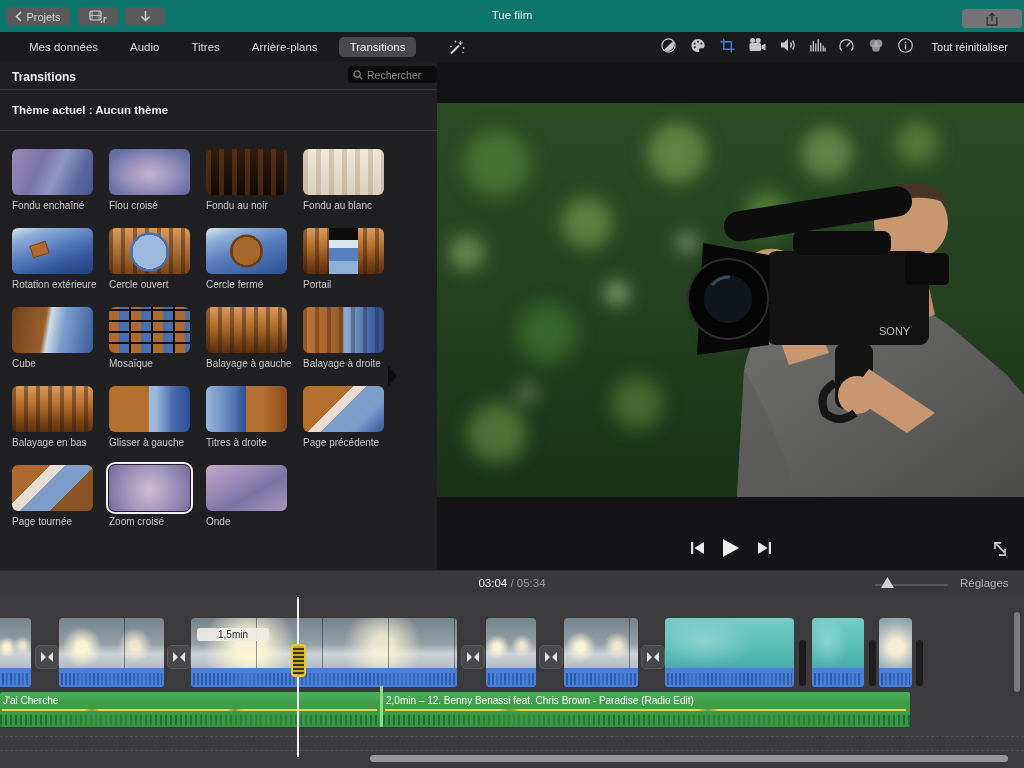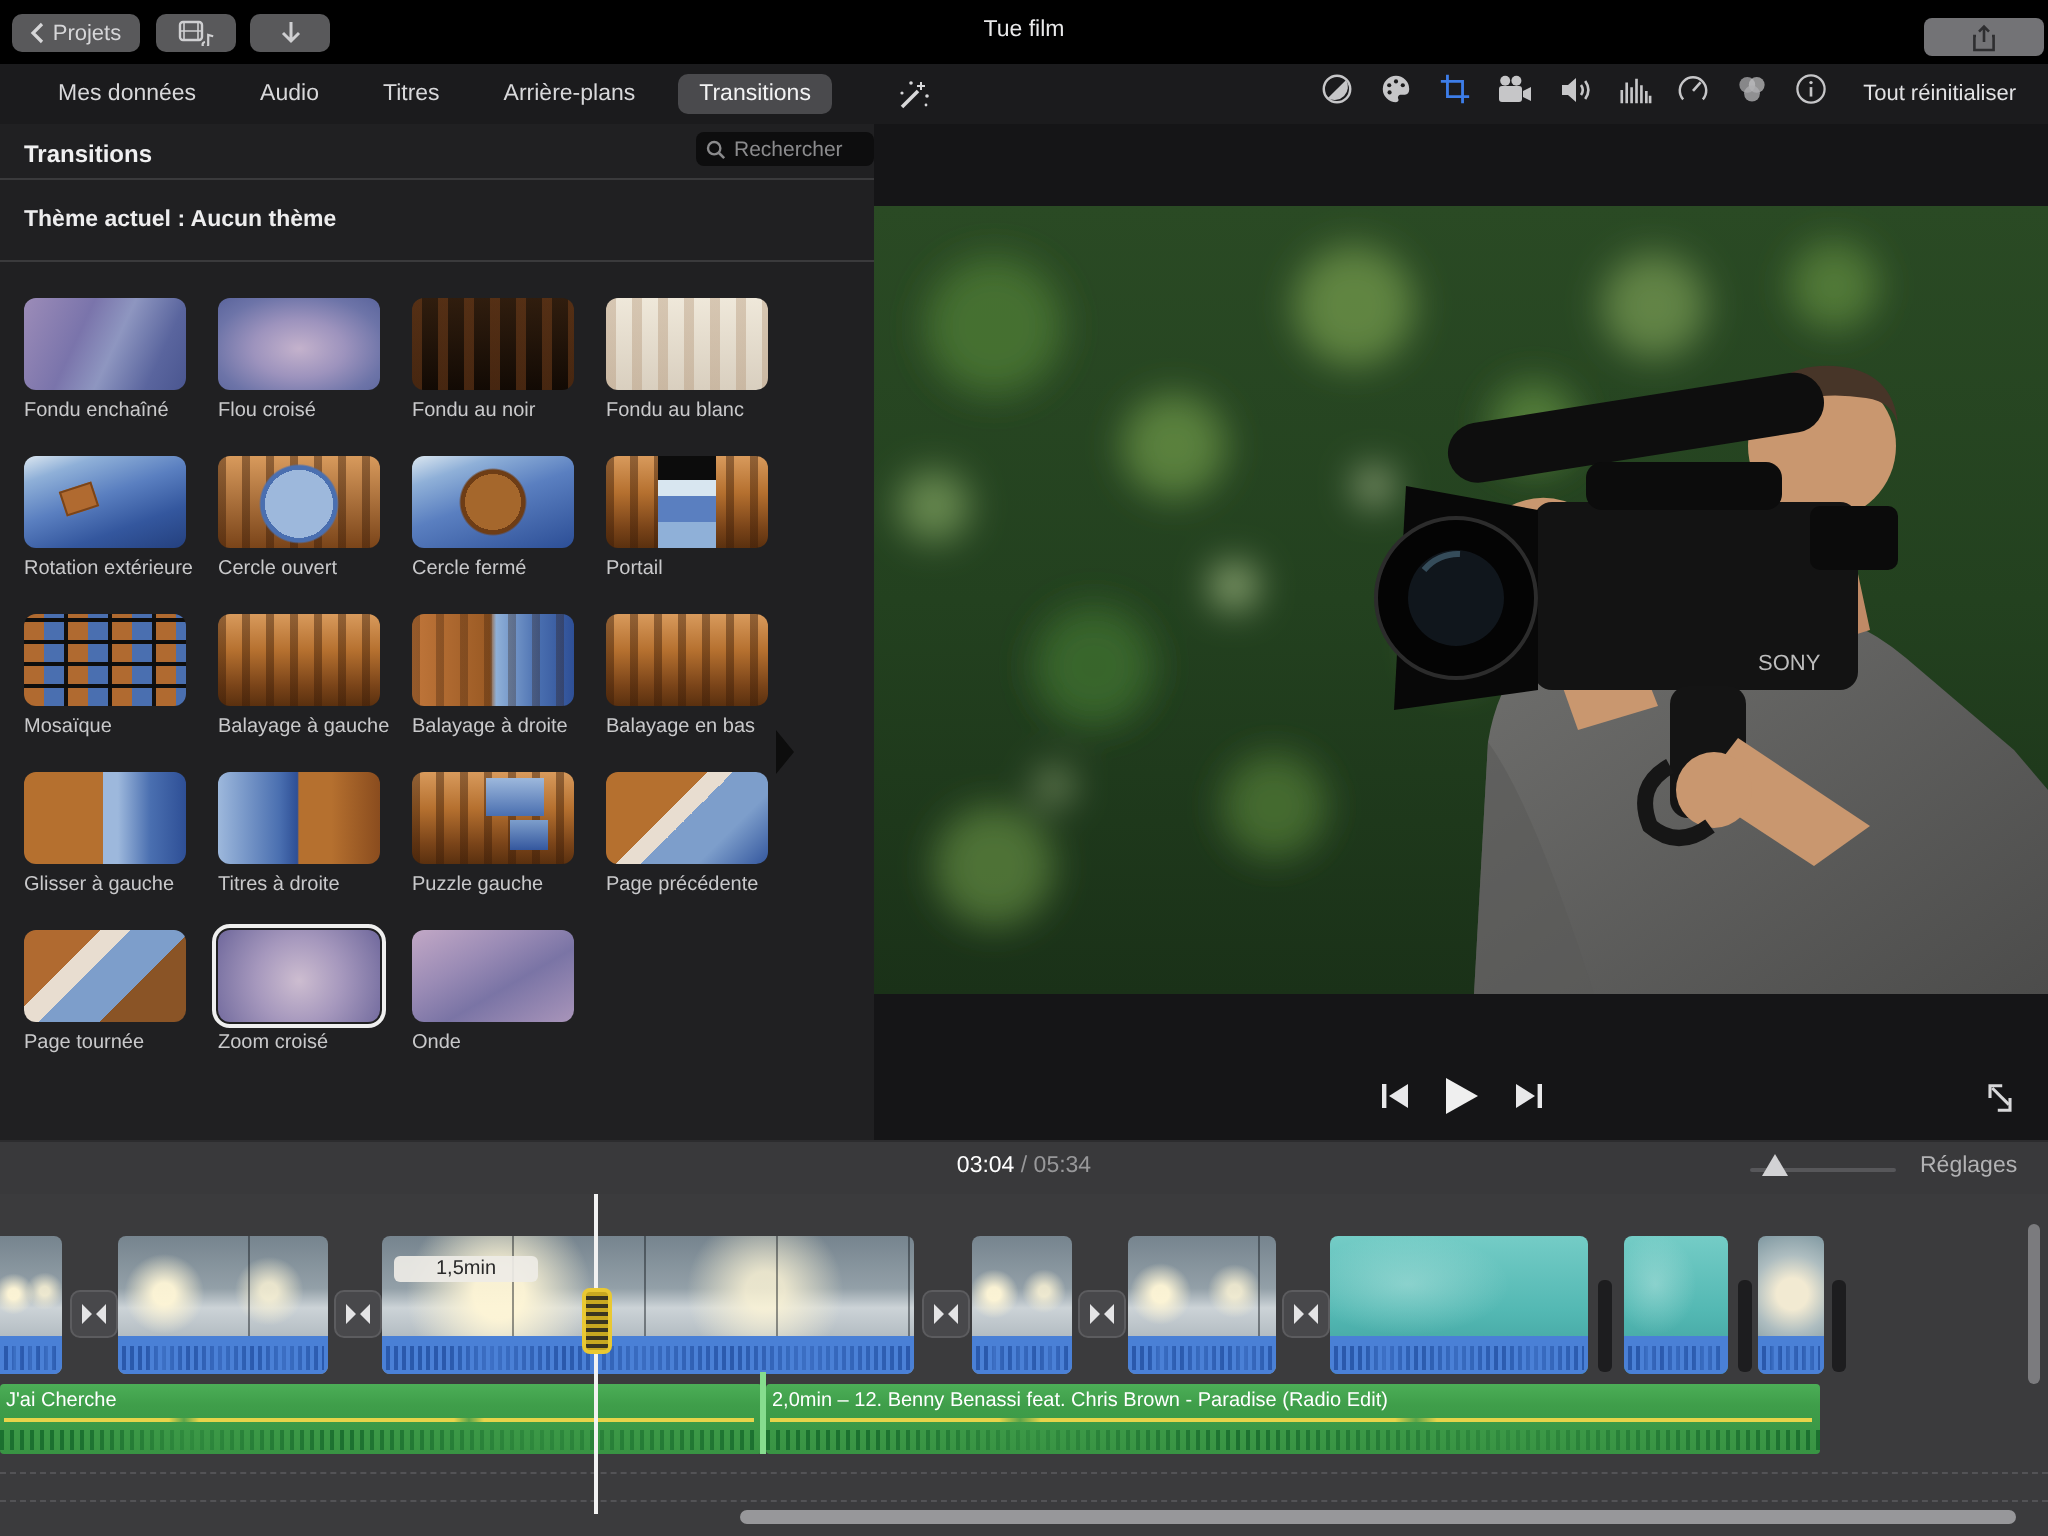--- a/index.html
+++ b/index.html
@@ -2,21 +2,21 @@
 <html><head>
 <meta charset="utf-8">
 <style>
   html,body{margin:0;padding:0;background:#000;}
   #app{position:relative;width:1024px;height:768px;overflow:hidden;
        font-family:"Liberation Sans","DejaVu Sans",sans-serif;background:#3b3b3d;
        -webkit-font-smoothing:antialiased;}
   .abs{position:absolute;}
 
   
-  .topbar{left:0;top:0;width:1024px;height:32px;background:#000000;}
+  .topbar{left:0;top:0;width:1024px;height:32px;background:#0f766e;}
   .tb-btn{height:19px;background:#59595b;border-radius:5px;color:#d6d6d8;font-size:11px;
           display:flex;align-items:center;justify-content:center;gap:4px;}
   .tb-title{left:0;right:0;top:9px;text-align:center;color:#e9e9ea;font-size:11.5px;}
   .share-btn{left:962px;top:9px;width:60px;height:19px;background:#737376;border-radius:4px;
              display:flex;align-items:center;justify-content:center;}
 
   
   .tabrow{left:0;top:32px;width:1024px;height:30px;background:#1b1b1d;border-bottom:1px solid #000;}
   .tabs{left:18px;top:0;height:30px;display:flex;align-items:center;gap:10px;}
   .tab{color:#d8d8da;font-size:11.5px;padding:4px 11px;border-radius:5px;white-space:nowrap;}
@@ -295,20 +295,24 @@
           <div class="tlabel">Cercle fermé</div>
         </div>
       <div class="tcell">
           <div class="thumb t-orange">
             <span class="portal-col"></span>
           </div>
           <div class="tlabel">Portail</div>
         </div>
 
       <div class="tcell">
+          <div class="thumb t-cube"></div>
+          <div class="tlabel">Cube</div>
+        </div>
+      <div class="tcell">
           <div class="thumb t-mosaic"></div>
           <div class="tlabel">Mosaïque</div>
         </div>
       <div class="tcell">
           <div class="thumb t-orange"></div>
           <div class="tlabel">Balayage à gauche</div>
         </div>
       <div class="tcell">
           <div class="thumb t-baldroite"></div>
           <div class="tlabel">Balayage à droite</div>
@@ -318,27 +322,20 @@
           <div class="thumb t-orange"></div>
           <div class="tlabel">Balayage en bas</div>
         </div>
       <div class="tcell">
           <div class="thumb t-glgauche"></div>
           <div class="tlabel">Glisser à gauche</div>
         </div>
       <div class="tcell">
           <div class="thumb t-gldroite"></div>
           <div class="tlabel">Titres à droite</div>
-        </div>
-      <div class="tcell">
-          <div class="thumb t-orange">
-            <span class="pz1"></span>
-            <span class="pz2"></span>
-          </div>
-          <div class="tlabel">Puzzle gauche</div>
         </div>
 
       <div class="tcell">
           <div class="thumb t-pprec"></div>
           <div class="tlabel">Page précédente</div>
         </div>
       <div class="tcell">
           <div class="thumb t-ptour"></div>
           <div class="tlabel">Page tournée</div>
         </div>

